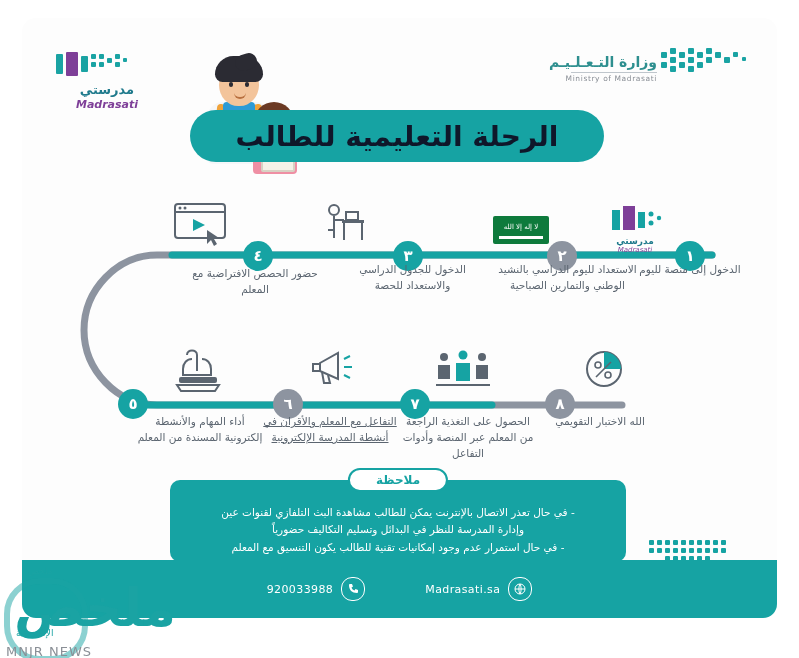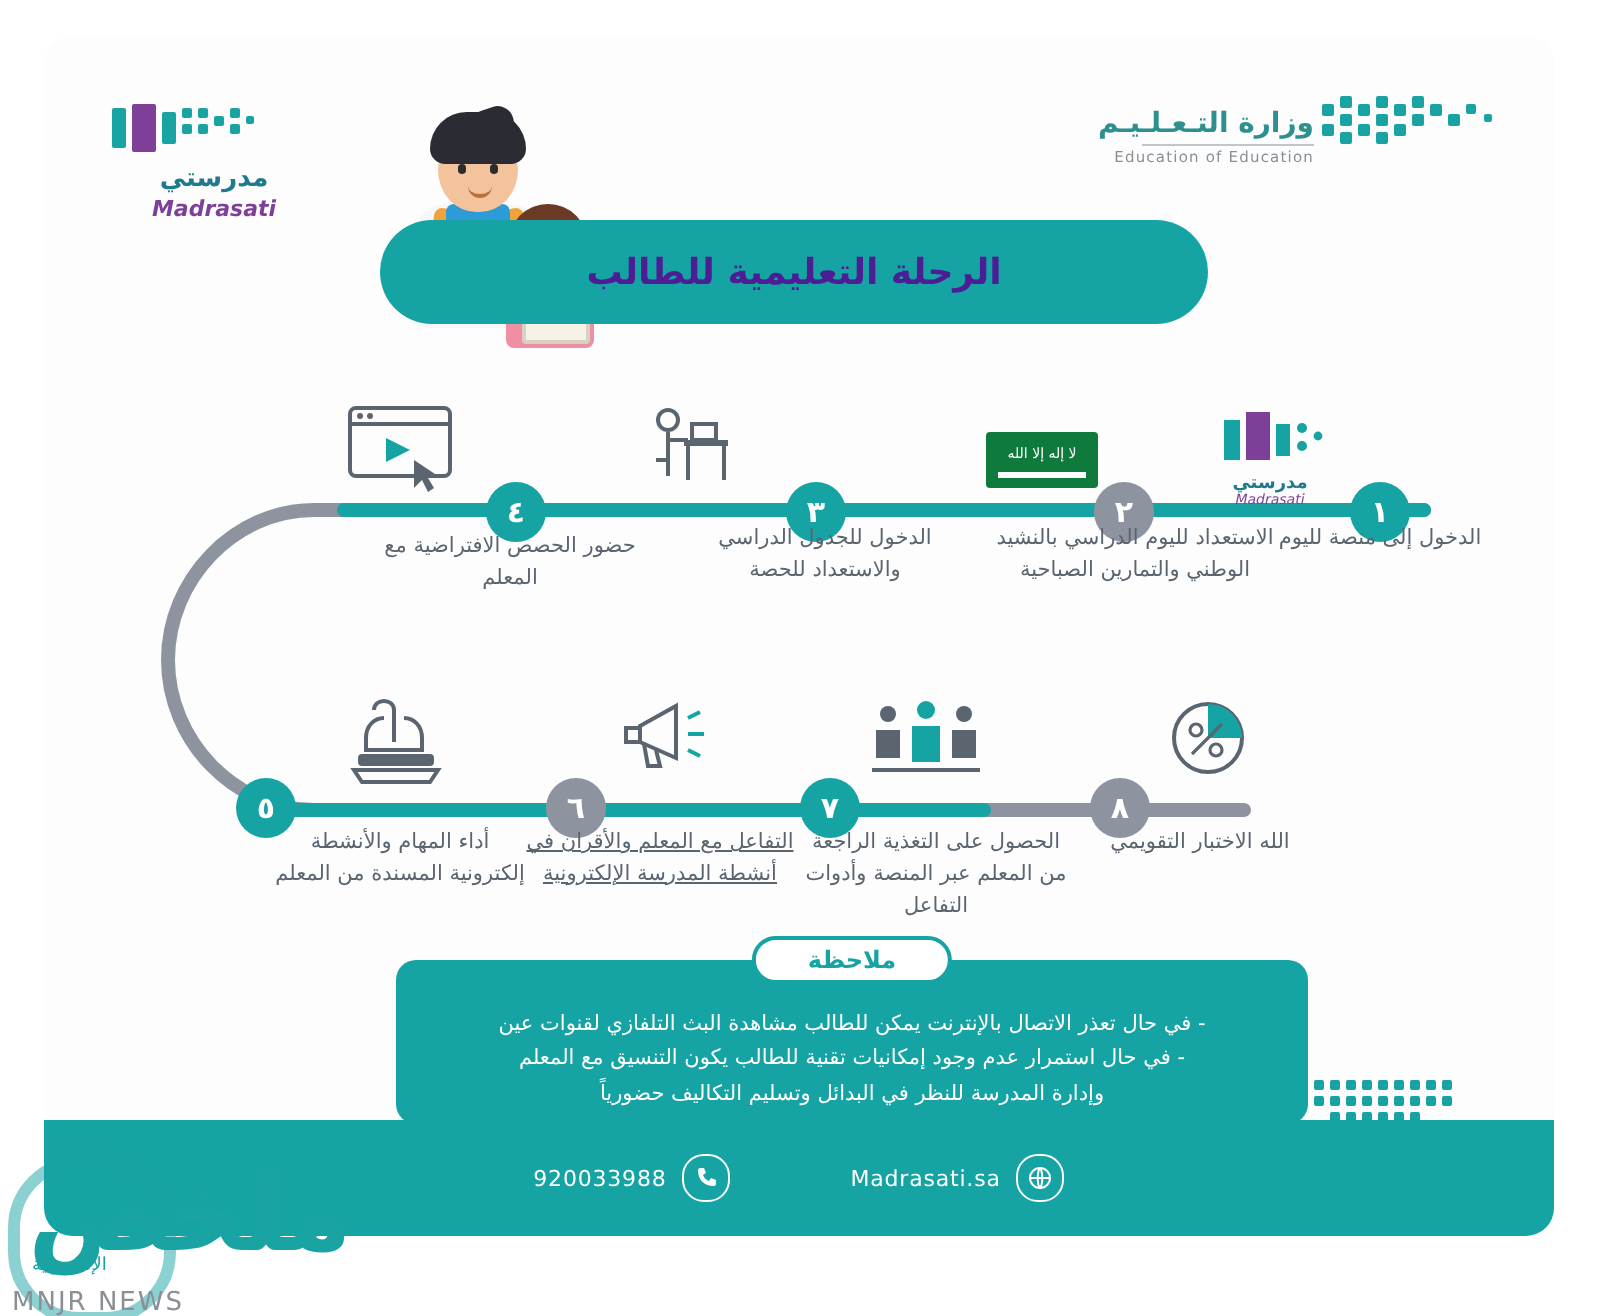--- a/index.html
+++ b/index.html
@@ -16,21 +16,21 @@
 
   .moe-logo{position:absolute;right:46px;top:48px;width:180px;height:66px;}
   .moe-dots{position:absolute;right:0;top:0;width:92px;height:34px;}
   .moe-dots i{position:absolute;display:block;background:#1aa3a3;border-radius:1px;}
   .moe-ar{position:absolute;right:96px;top:6px;color:#2e8f8f;font-size:14px;font-weight:bold;letter-spacing:1px;white-space:nowrap;}
   .moe-en{position:absolute;right:96px;top:26px;color:#8a8f96;font-size:7.5px;letter-spacing:.6px;white-space:nowrap;}
   .moe-rule{position:absolute;right:96px;top:24px;width:86px;height:1px;background:#bfc6cc;}
 
   
   .title-banner{position:absolute;left:190px;top:110px;width:414px;height:52px;background:#16a3a3;border-radius:26px;display:flex;align-items:center;justify-content:center;}
-  .title-banner span{color:#4c1d95;font-size:18px;font-weight:bold;letter-spacing:.3px;}
+  .title-banner span{color:#0f172a;font-size:28px;font-weight:bold;letter-spacing:.3px;}
 
   
   .students{position:absolute;left:195px;top:52px;width:120px;height:125px;}
   .boy-head{position:absolute;left:24px;top:12px;width:40px;height:42px;background:#f3c49b;border-radius:20px/22px;}
   .boy-hair{position:absolute;left:20px;top:4px;width:48px;height:26px;background:#2b2b33;border-radius:24px 24px 10px 10px;}
   .boy-hair2{position:absolute;left:40px;top:2px;width:22px;height:16px;background:#2b2b33;border-radius:12px;transform:rotate(-18deg);}
   .boy-eye{position:absolute;width:4px;height:5px;background:#2b2b33;border-radius:2px;top:30px;}
   .boy-eye.l{left:34px;}
   .boy-eye.r{left:50px;}
   .boy-smile{position:absolute;left:39px;top:39px;width:12px;height:6px;border-bottom:2px solid #b8703f;border-radius:0 0 12px 12px;}
@@ -53,21 +53,21 @@
   .node{position:absolute;width:30px;height:30px;border-radius:15px;background:#16a3a3;color:#fff;display:flex;align-items:center;justify-content:center;font-size:15px;font-weight:bold;}
   .node.alt{background:#8d94a0;}
 
   .step-label{position:absolute;text-align:center;color:#5b6570;font-size:10.5px;line-height:1.5;width:130px;}
   .step-icon{position:absolute;width:70px;height:56px;}
 
   
   .icon-svg{width:100%;height:100%;display:block;}
 
   
-  .note-box{position:absolute;left:170px;top:480px;width:456px;height:82px;background:#16a3a3;border-radius:10px;margin-left:28px;}
+  .note-box{position:absolute;left:170px;top:480px;width:456px;height:82px;background:#16a3a3;border-radius:10px;}
   .note-tab{position:absolute;left:50%;transform:translateX(-50%);top:-12px;background:#fff;border:2px solid #16a3a3;border-radius:13px;padding:3px 26px;color:#16a3a3;font-size:12px;font-weight:bold;}
   .note-lines{position:absolute;left:0;right:0;top:24px;text-align:center;color:#fff;font-size:10.5px;line-height:1.65;padding:0 14px;}
 
   
   .footer{position:absolute;left:22px;top:560px;width:755px;height:58px;background:#16a3a3;border-radius:0 0 14px 14px;display:flex;align-items:center;justify-content:center;gap:60px;}
   .fitem{display:flex;align-items:center;gap:8px;color:#fff;font-size:11px;letter-spacing:.4px;}
   .fcircle{width:22px;height:22px;border-radius:11px;border:1.5px solid #fff;display:flex;align-items:center;justify-content:center;}
   .fcircle svg{width:12px;height:12px;}
   .dotgrid{position:absolute;right:30px;top:540px;width:120px;height:26px;}
   .dotgrid i{position:absolute;display:block;background:#16a3a3;border-radius:1px;}
@@ -117,21 +117,21 @@
       <i style="left:36px;top:14px;width:6px;height:6px;"></i>
       <i style="left:45px;top:0px;width:6px;height:6px;"></i>
       <i style="left:45px;top:9px;width:6px;height:6px;"></i>
       <i style="left:54px;top:4px;width:6px;height:6px;"></i>
       <i style="left:63px;top:9px;width:6px;height:6px;"></i>
       <i style="left:72px;top:4px;width:5px;height:5px;"></i>
       <i style="left:81px;top:9px;width:4px;height:4px;"></i>
     </div>
     <div class="moe-ar">وزارة التـعـلـيـم</div>
     <div class="moe-rule"></div>
-    <div class="moe-en">Education of Education</div>
+    <div class="moe-en">Ministry of Madrasati</div>
   </div>
 
   <div class="students">
     <div class="boy-body"></div>
     <div class="boy-strap"></div>
     <div class="boy-strap2"></div>
     <div class="boy-shirt"></div>
     <div class="boy-head"></div>
     <div class="boy-hair"></div>
     <div class="boy-hair2"></div>
@@ -268,22 +268,22 @@
   </div>
   <div class="node alt" style="left:545px;top:389px;">
       <span>٨</span>
     </div>
   <div class="step-label" style="left:535px;top:414px;width:130px;">الله الاختبار التقويمي</div>
 
   <div class="note-box">
     <div class="note-tab">ملاحظة</div>
     <div class="note-lines">
       <div>- في حال تعذر الاتصال بالإنترنت يمكن للطالب مشاهدة البث التلفازي لقنوات عين</div>
+      <div>وإدارة المدرسة للنظر في البدائل وتسليم التكاليف حضورياً</div>
       <div>- في حال استمرار عدم وجود إمكانيات تقنية للطالب  يكون التنسيق مع المعلم</div>
-      <div>وإدارة المدرسة للنظر في البدائل وتسليم التكاليف حضورياً</div>
     </div>
   </div>
 
   <div class="dotgrid">
     <i style="left:0;top:0;width:5px;height:5px;"></i>
       <i style="left:8px;top:0;width:5px;height:5px;"></i>
     <i style="left:16px;top:0;width:5px;height:5px;"></i>
       <i style="left:24px;top:0;width:5px;height:5px;"></i>
     <i style="left:32px;top:0;width:5px;height:5px;"></i>
       <i style="left:40px;top:0;width:5px;height:5px;"></i>

